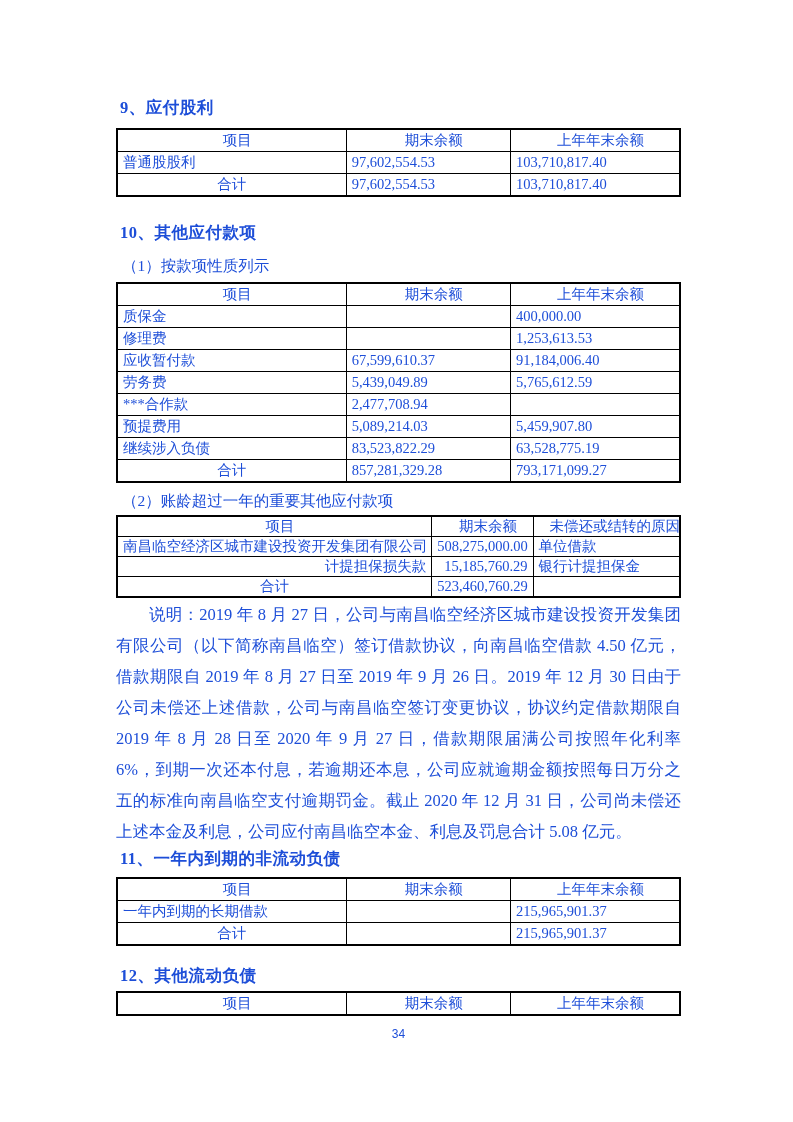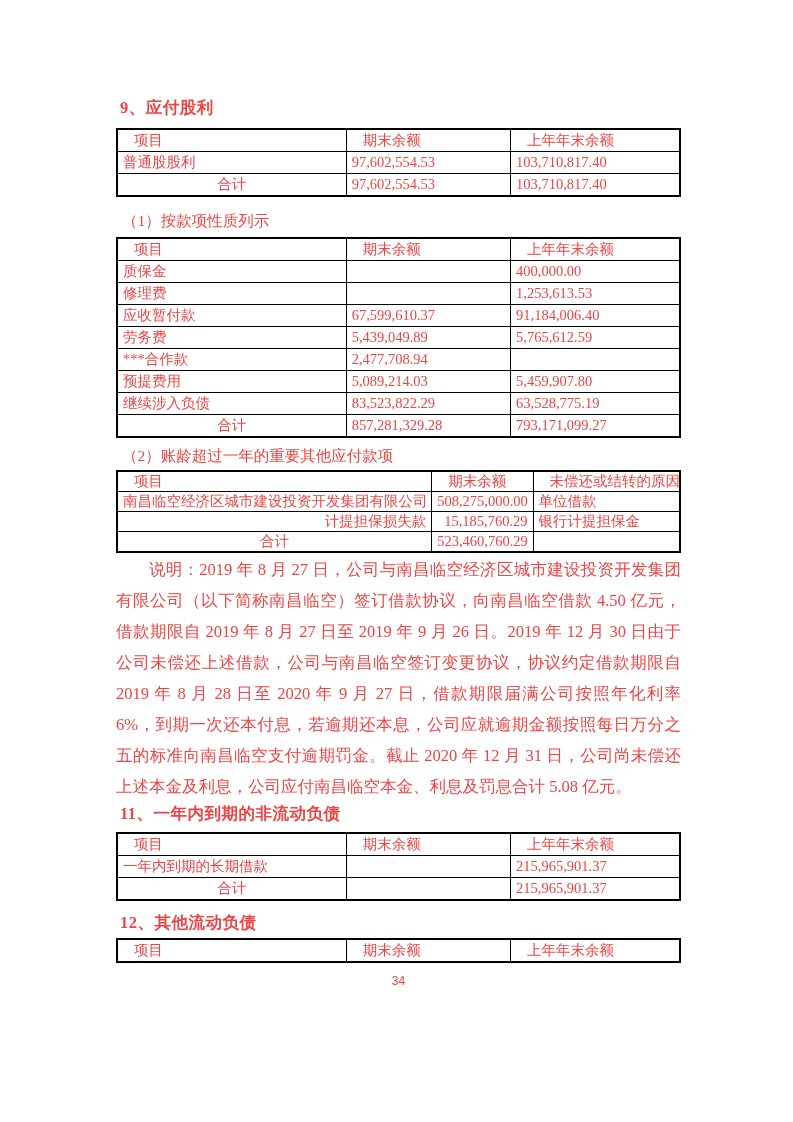--- a/index.html
+++ b/index.html
@@ -1,21 +1,21 @@
 <!DOCTYPE html>
 <html><head>
 <meta charset="utf-8">
 <style>
   html, body { margin: 0; padding: 0; background: #ffffff; }
   .page {
     position: relative;
     width: 793px;
     height: 1122px;
     background: #ffffff;
-    color: #ef4444;
+    color: #1d4ed8;
     font-family: "Liberation Serif", "DejaVu Serif", serif;
     overflow: hidden;
     box-sizing: border-box;
   }
   .content {
     padding: 98px 112px 0 116px;
   }
   .sec-heading {
     font-size: 16.5px;
     font-weight: 700;
@@ -39,21 +39,21 @@
   .fin-table th, .fin-table td {
     border: 1px solid #000;
     padding: 0 5px;
     height: 21px;
     line-height: 1.25;
     overflow: hidden;
     white-space: nowrap;
     font-weight: 400;
   }
   .fin-table.compact th, .fin-table.compact td { height: 19px; font-size: 14.5px; }
-  .fin-table th { text-align: left; padding-left: 16px; }
+  .fin-table th { text-align: center; padding-left: 16px; }
   .type-a td:nth-child(1) { text-align: left; }
   .type-a td:nth-child(2), .type-a td:nth-child(3) { text-align: left; }
   .type-b td:nth-child(1) { text-align: right; }
   .type-b td:nth-child(2) { text-align: right; }
   .type-b td:nth-child(3) { text-align: left; }
   .fin-table tr.total-row td:first-child { text-align: center; }
   
   .ca1 { width: 40.7%; } .ca2 { width: 29.2%; } .ca3 { width: 30.1%; }
   .cb1 { width: 55.9%; } .cb2 { width: 18.0%; } .cb3 { width: 26.1%; }
   
@@ -62,21 +62,21 @@
   #s10-sub1 { margin-top: 15px; margin-bottom: 8px; }
   #s10-sub2 { margin-top: 9px; margin-bottom: 6px; }
   .note {
     margin: 1px 0 0 0;
     font-size: 16.5px;
     line-height: 31px;
     text-align: justify;
     text-indent: 2em;
   }
   #s11-heading { margin-top: 2px; margin-bottom: 9px; }
-  #s12-heading { margin-top: 12px; margin-bottom: 6px; }
+  #s12-heading { margin-top: 20px; margin-bottom: 6px; }
   .page-number {
     margin-top: 11px;
     text-align: center;
     font-family: "Liberation Sans", "DejaVu Sans", sans-serif;
     font-size: 12px;
   }
 </style>
 </head>
 <body>
 
@@ -107,20 +107,21 @@
             <tr class="total-row">
               <td>合计</td>
               <td>97,602,554.53</td>
               <td>103,710,817.40</td>
             </tr>
           </tbody>
       </table>
     </section>
 
     <section>
+      <h2 class="sec-heading" id="s10-heading">10、其他应付款项</h2>
       <p class="sub-heading" id="s10-sub1">（1）按款项性质列示</p>
       <table class="fin-table type-a">
         <colgroup>
             <col class="ca1">
             <col class="ca2">
             <col class="ca3">
           </colgroup>
         <thead>
           <tr>
               <th>项目</th>

